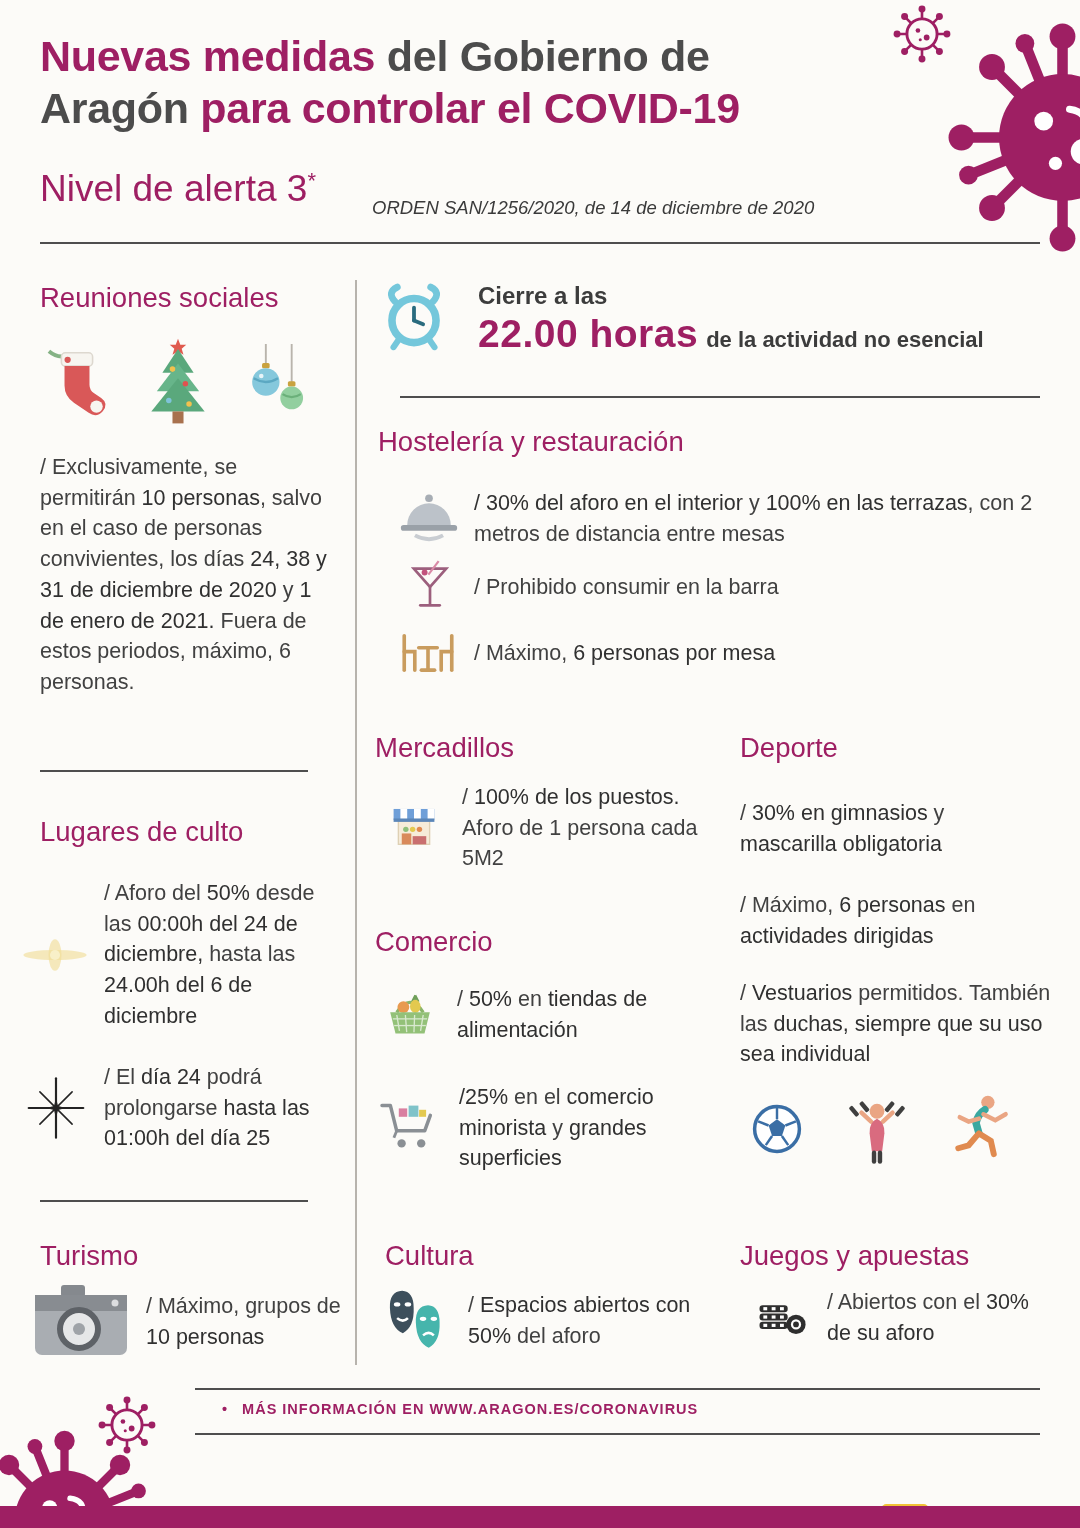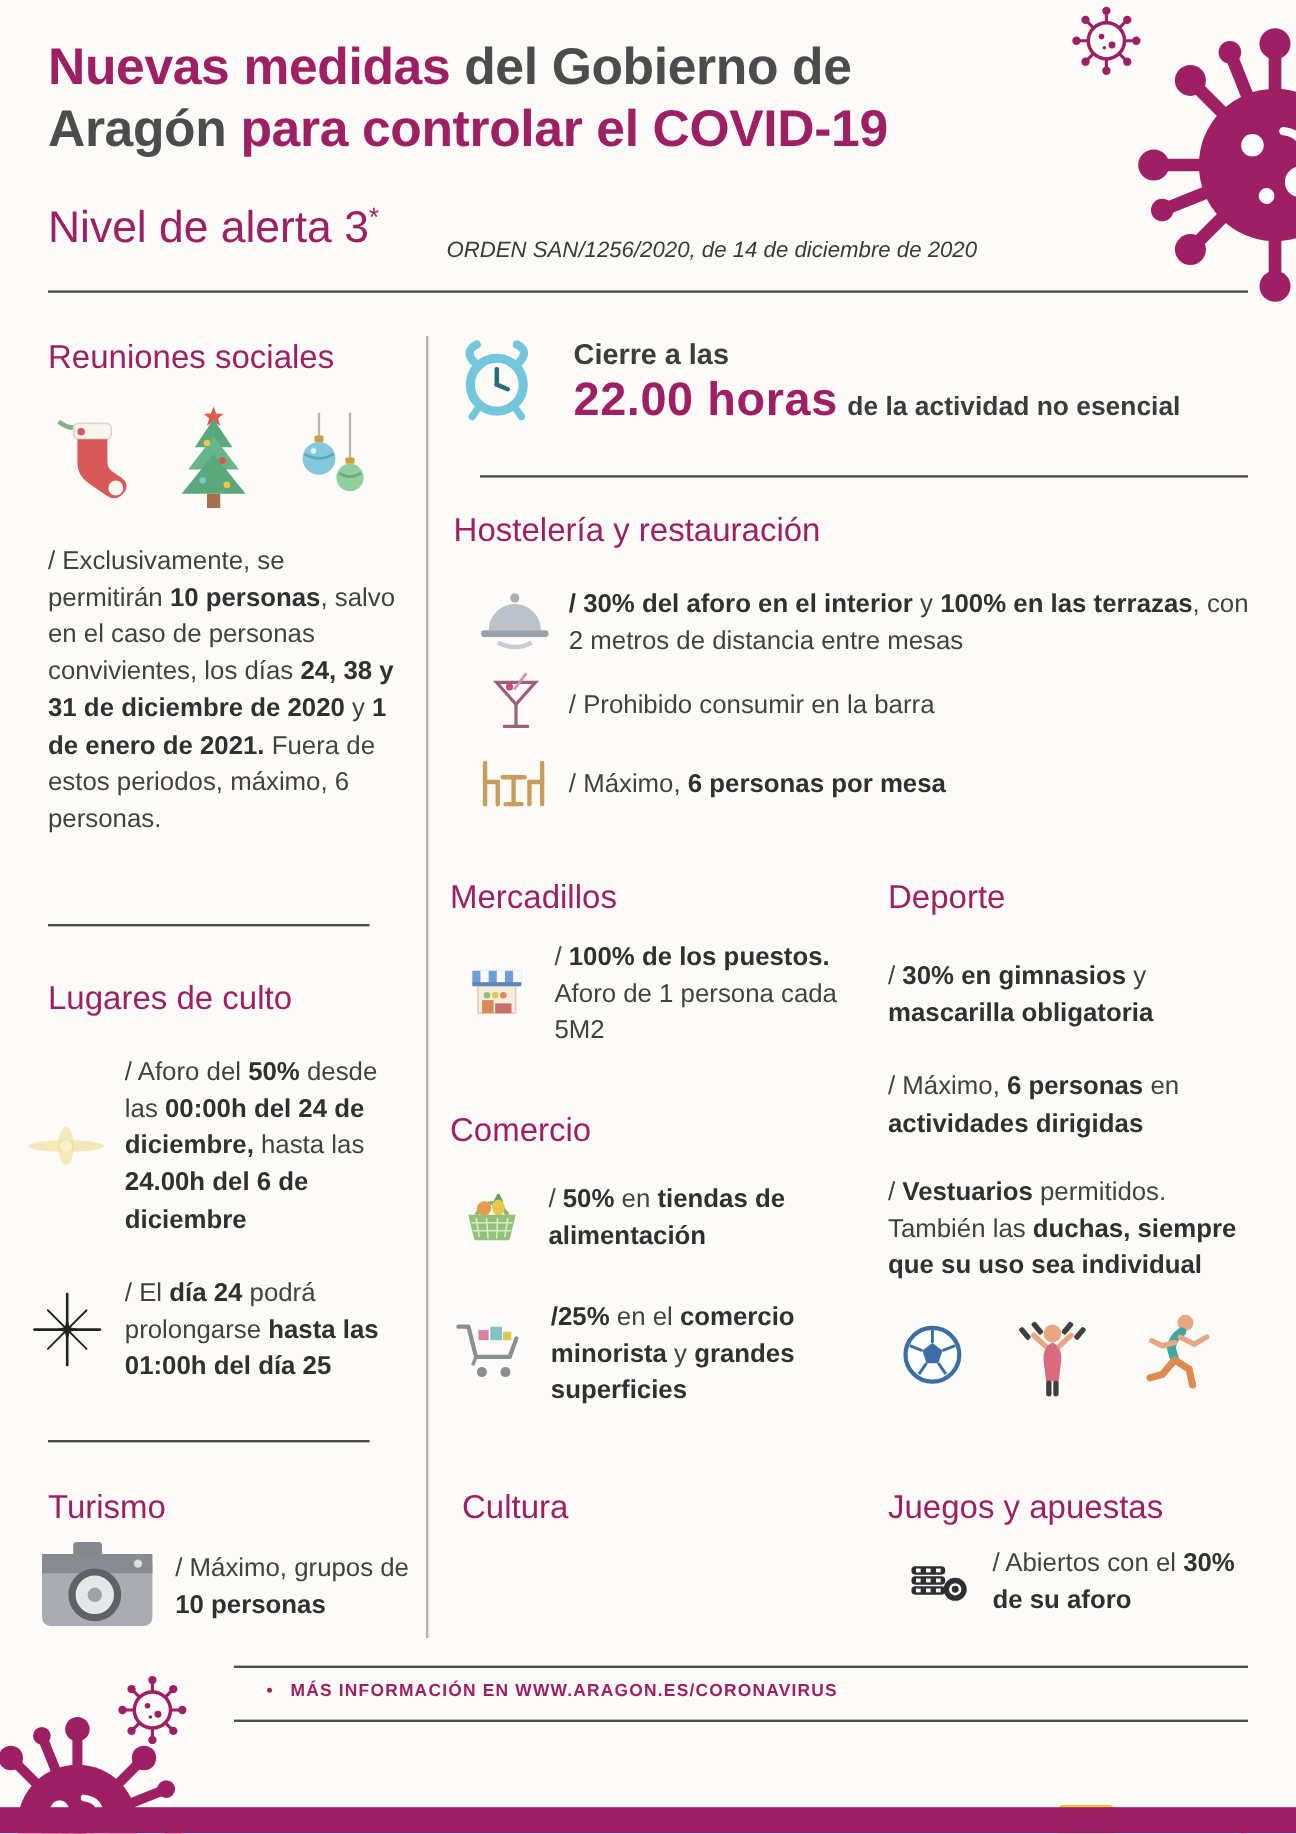--- a/index.html
+++ b/index.html
@@ -10,21 +10,21 @@
   .title{font-size:43px;line-height:1.22;letter-spacing:-0.3px}
   .title .t-accent{color:var(--accent,#9e1f63);font-weight:800}
   .title .t-plain{color:#4c4c4c;font-weight:600}
 
   .alert{font-size:37px;font-weight:500;color:var(--accent,#9e1f63)}
   .alert sup{font-size:22px}
   .order{font-size:18.5px;font-style:italic;font-weight:400;color:#3a3a3a}
 
   .sec-h{font-size:27.5px;font-weight:400;color:var(--accent,#9e1f63)}
   .body{font-size:21.5px;line-height:1.43;color:#414141;font-weight:400}
-  .body b{font-weight:700;color:#303030}
+  .body b{font-weight:400;color:#303030}
 
   .item{display:flex;align-items:center;gap:12px}
   .item.top{align-items:flex-start}
   .item .ic{flex:0 0 auto;display:flex;justify-content:center}
 
   .rule{height:2px;background:#4e4e4e}
   .vrule{width:2px;background:#b7b3ad}
 
   .curfew-lead{font-size:24px;font-weight:700;color:#3c3c3c}
   .curfew-time{font-size:39px;font-weight:800;color:var(--accent,#9e1f63);letter-spacing:0.5px}
@@ -331,20 +331,35 @@
         <line x1="31" y1="54" x2="27" y2="64" stroke="#8a8f94" stroke-width="4"></line>
         <circle cx="38" cy="72" r="6" fill="#8a8f94"></circle>
           <circle cx="66" cy="72" r="6" fill="#8a8f94"></circle>
       </svg>
     </span>
     <p class="body" style="width:256px"><b>/25%</b> en el <b>comercio minorista</b> y <b>grandes superficies</b></p>
   </div>
 
   <h2 class="abs sec-h" style="left:385px;top:1240px">Cultura</h2>
 
+  <div class="abs item" style="left:380px;top:1285px;width:326px">
+    <span class="ic" style="width:76px">
+      <svg viewBox="0 0 100 100" width="72">
+        <path d="M28 8 q-18 1 -17 24 q1 28 18 35 q16 -9 15 -35 q0 -23 -16 -24" fill="#3d4f5c"></path>
+        <ellipse cx="21" cy="27" rx="4.5" ry="3" fill="#fff"></ellipse>
+          <ellipse cx="36" cy="27" rx="4.5" ry="3" fill="#fff"></ellipse>
+        <path d="M21 46 q8 7 15 0" stroke="#fff" stroke-width="3.5" fill="none"></path>
+        <path d="M64 28 q-18 1 -17 24 q1 28 18 35 q16 -9 15 -35 q0 -23 -16 -24" fill="#46b5ac"></path>
+        <ellipse cx="57" cy="47" rx="4.5" ry="3" fill="#fff"></ellipse>
+          <ellipse cx="72" cy="47" rx="4.5" ry="3" fill="#fff"></ellipse>
+        <path d="M57 70 q8 -7 15 0" stroke="#fff" stroke-width="3.5" fill="none"></path>
+      </svg>
+    </span>
+    <p class="body" style="width:238px">/ <b>Espacios abiertos con 50%</b> del aforo</p>
+  </div>
 
   <h2 class="abs sec-h" style="left:740px;top:732px">Deporte</h2>
 
   <p class="abs body" style="left:740px;top:798px;width:305px">/ <b>30% en gimnasios</b> y <b>mascarilla obligatoria</b></p>
   <p class="abs body" style="left:740px;top:890px;width:305px">/ Máximo, <b>6 personas</b> en <b>actividades dirigidas</b></p>
   <p class="abs body" style="left:740px;top:978px;width:312px">/ <b>Vestuarios</b> permitidos. También las <b>duchas, siempre que su uso sea individual</b></p>
 
   <div class="abs" style="left:742px;top:1092px;width:312px;display:flex;align-items:center;gap:28px">
     <svg viewBox="0 0 100 100" width="70">
       <circle cx="50" cy="50" r="32" fill="#fff" stroke="#3a6ea5" stroke-width="5"></circle>

